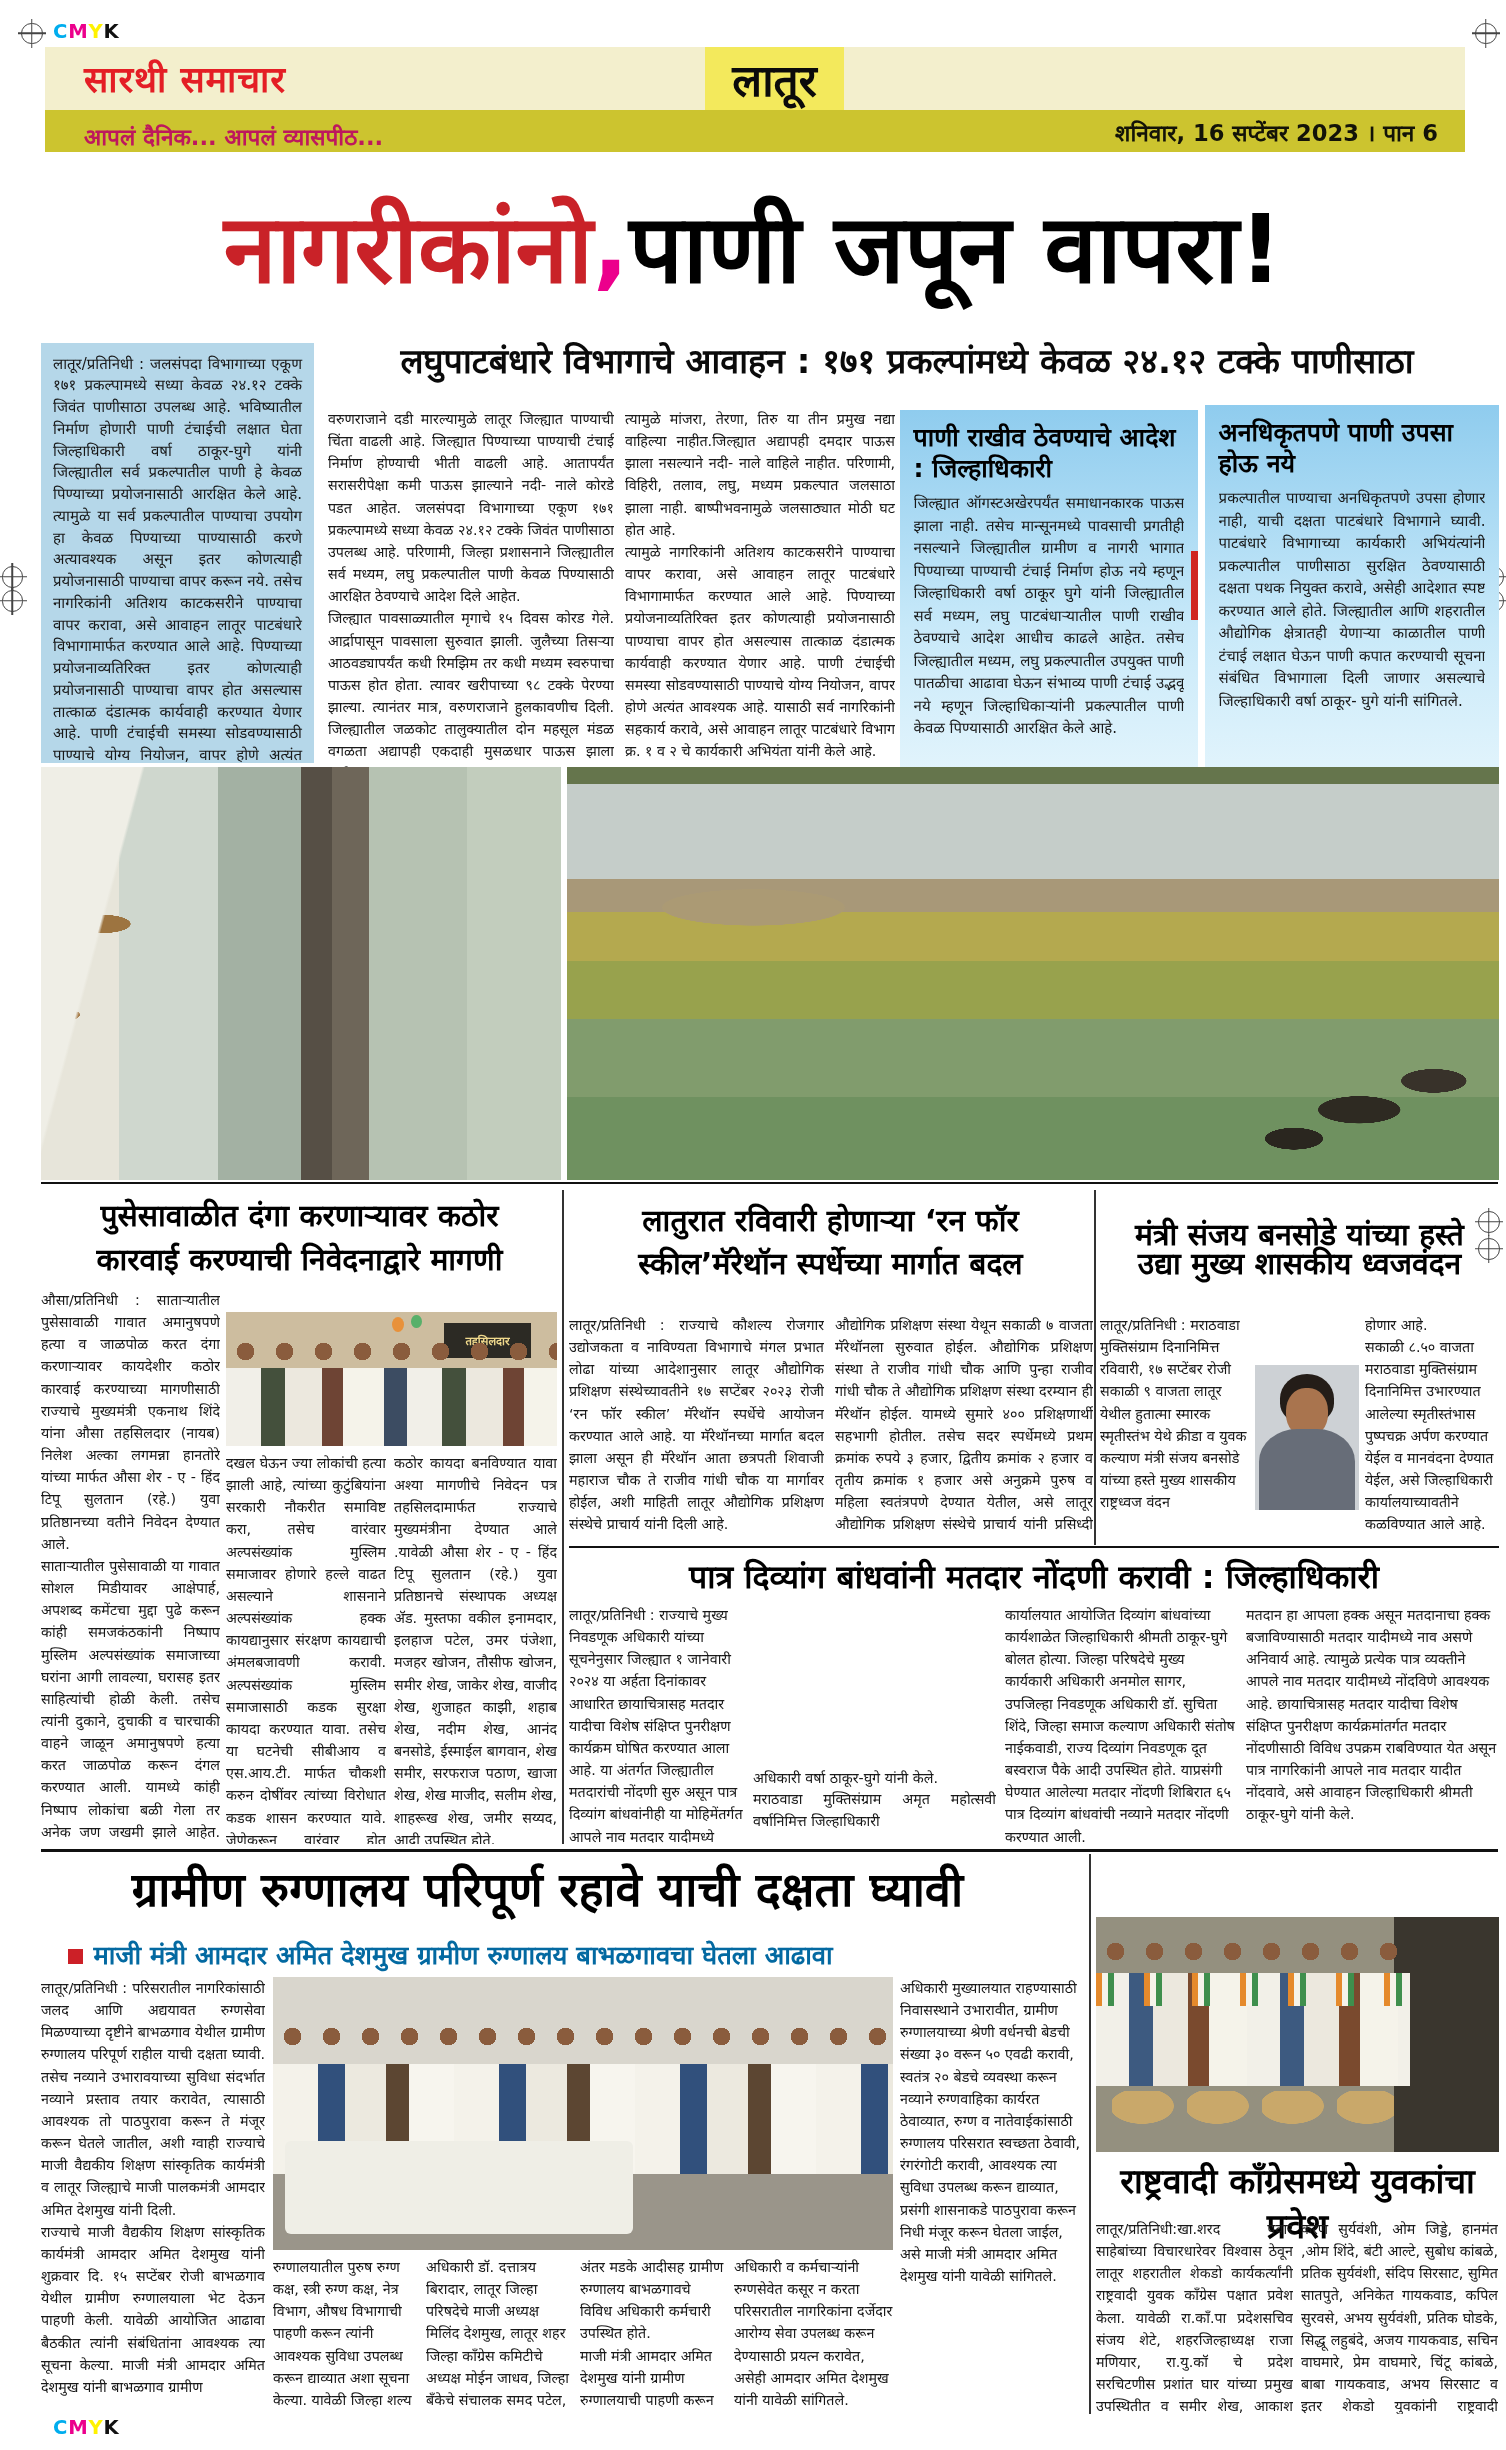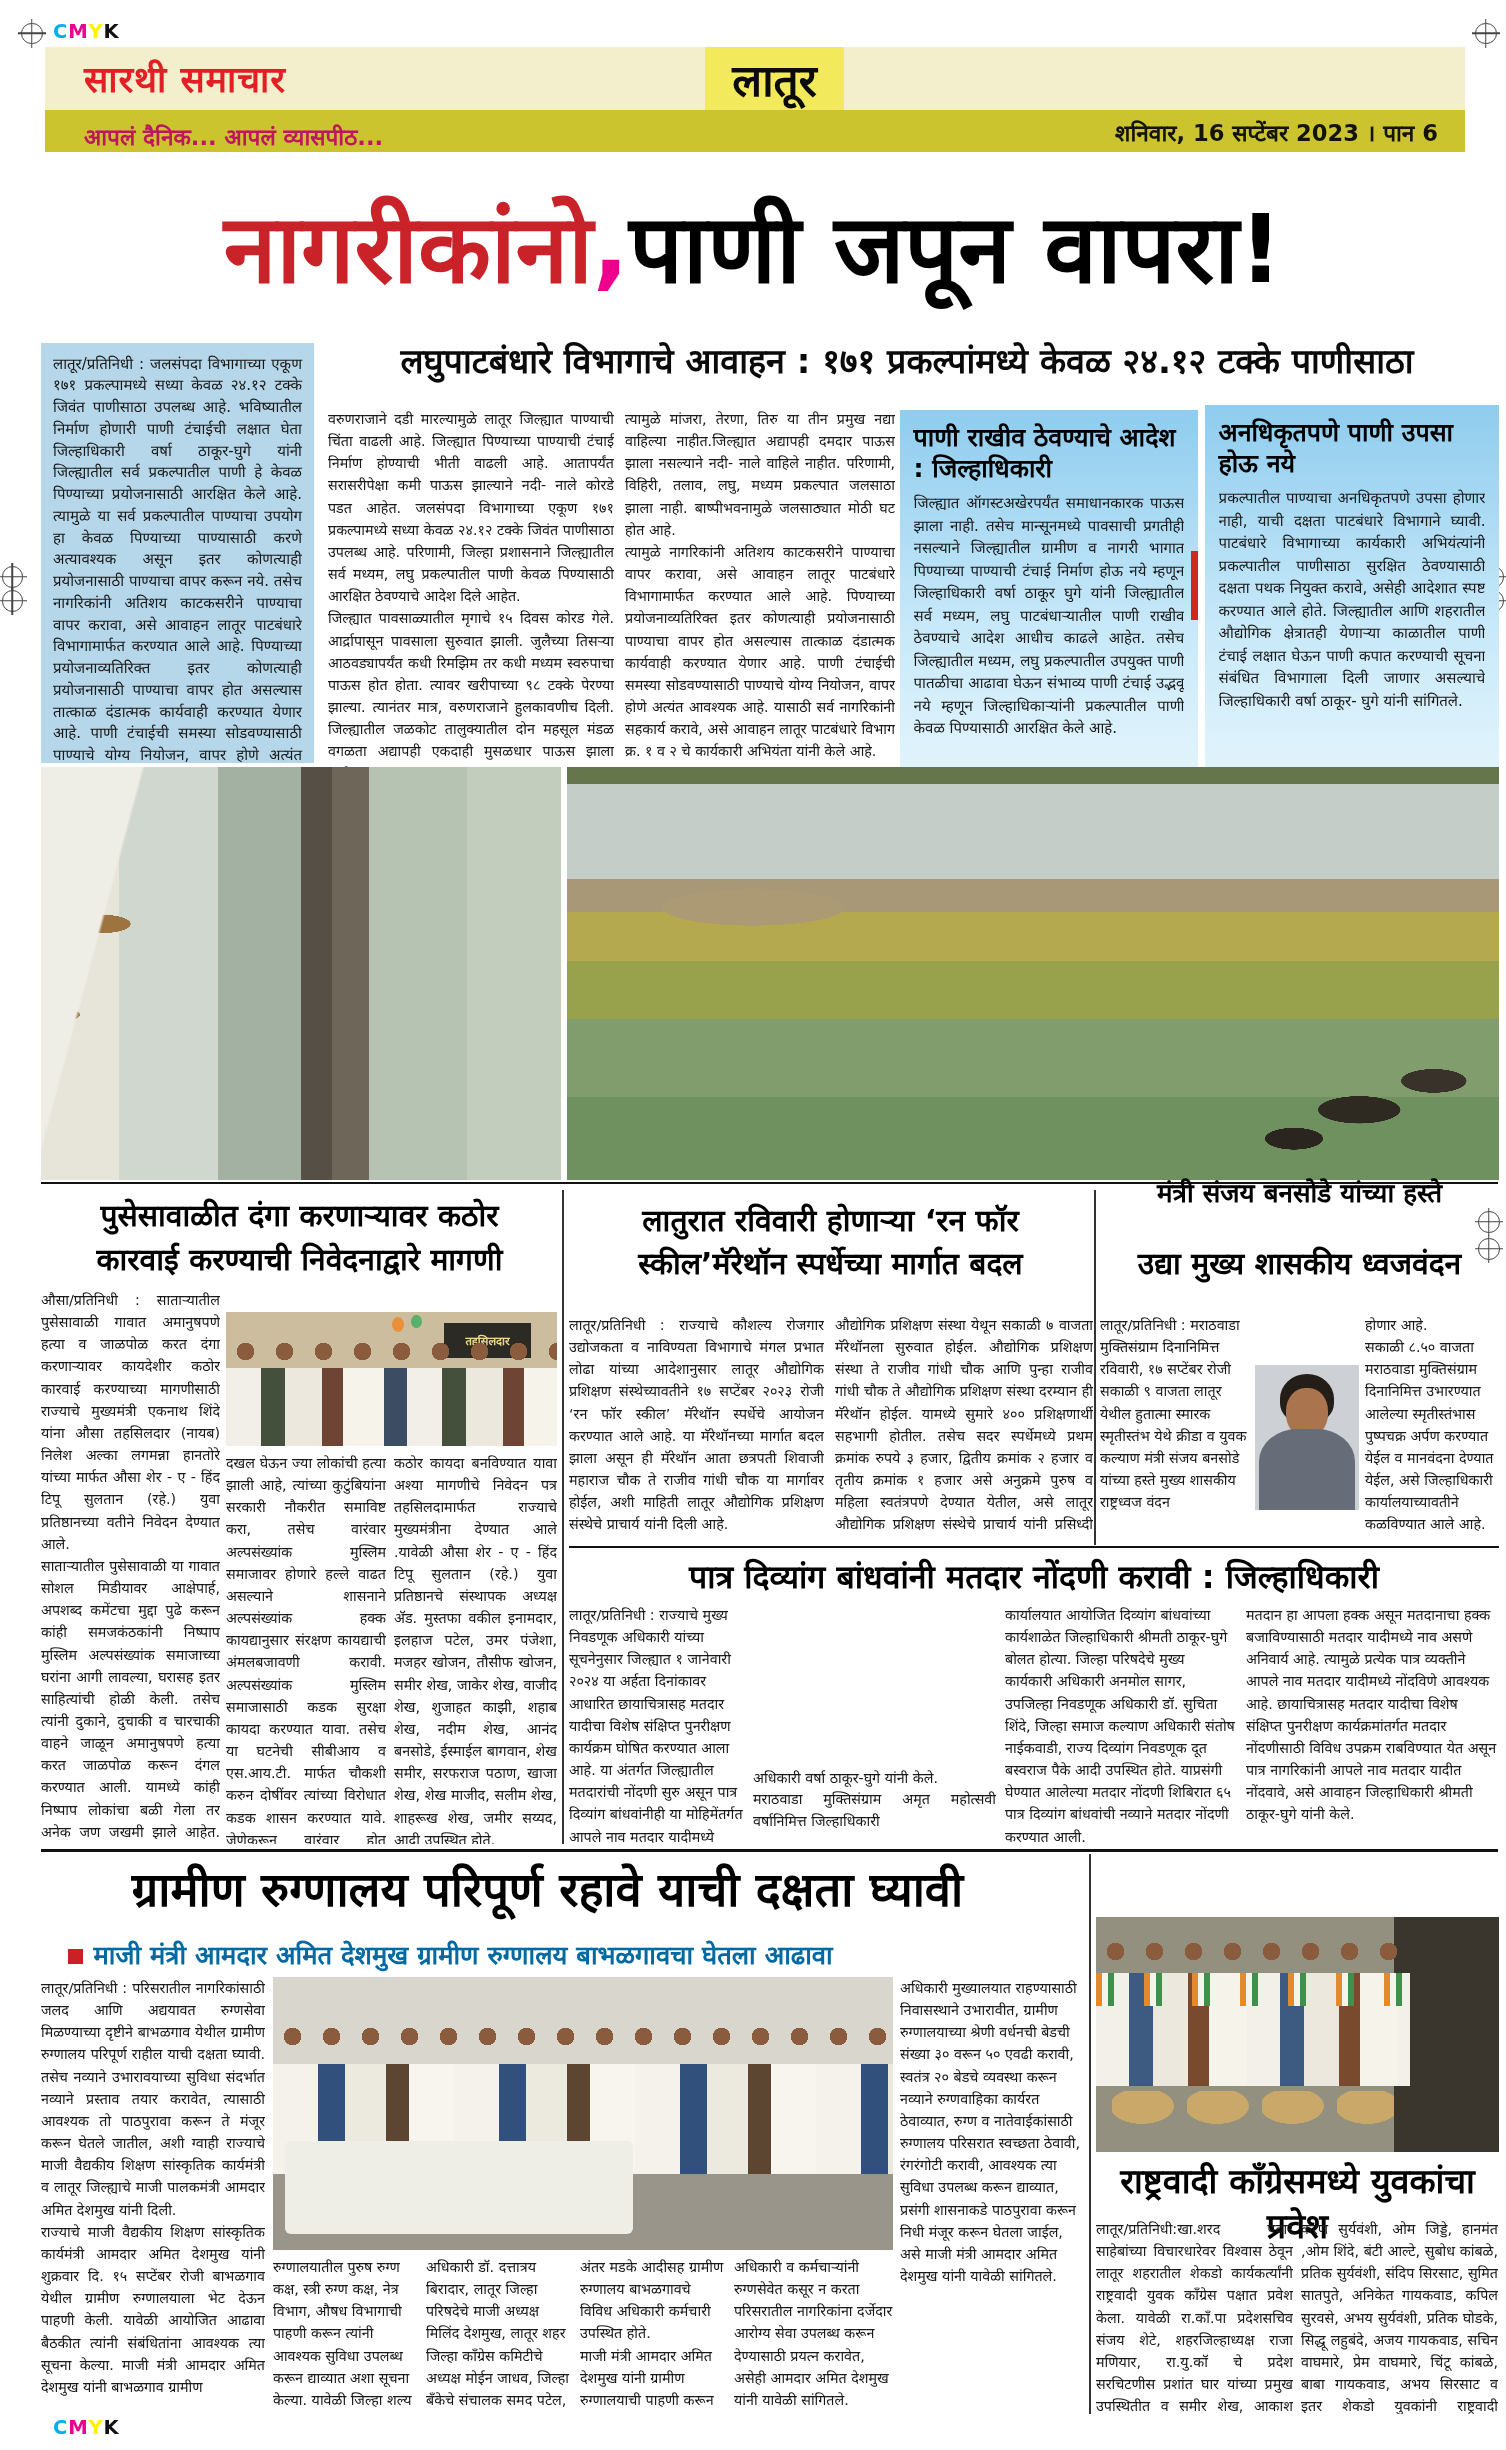--- a/index.html
+++ b/index.html
@@ -141,21 +141,21 @@
   <div class="abs bt" style="left:226px;top:1452px;width:160px;height:392px;">दखल घेऊन ज्या लोकांची हत्या झाली आहे, त्यांच्या कुटुंबियांना सरकारी नौकरीत समाविष्ट करा, तसेच वारंवार अल्पसंख्यांक मुस्लिम समाजावर होणारे हल्ले वाढत असल्याने शासनाने अल्पसंख्यांक हक्क कायद्यानुसार संरक्षण कायद्याची अंमलबजावणी करावी. अल्पसंख्यांक मुस्लिम समाजासाठी कडक सुरक्षा कायदा करण्यात यावा. तसेच या घटनेची सीबीआय व एस.आय.टी. मार्फत चौकशी करुन दोषींवर त्यांच्या विरोधात कडक शासन करण्यात यावे. जेणेकरून वारंवार होत असलेल्या मुस्लिम समाजावर होणाऱ्या अन्यायाला आळा बसेल.</div>
   <div class="abs bt" style="left:394px;top:1452px;width:163px;height:392px;">कठोर कायदा बनविण्यात यावा अश्या मागणीचे निवेदन पत्र तहसिलदामार्फत राज्याचे मुख्यमंत्रीना देण्यात आले .यावेळी औसा शेर - ए - हिंद टिपू सुलतान (रहे.) युवा प्रतिष्ठानचे संस्थापक अध्यक्ष ॲड. मुस्तफा वकील इनामदार, इलहाज पटेल, उमर पंजेशा, मजहर खोजन, तौसीफ खोजन, समीर शेख, जाकेर शेख, वाजीद शेख, शुजाहत काझी, शहाब शेख, नदीम शेख, आनंद बनसोडे, ईस्माईल बागवान, शेख समीर, सरफराज पठाण, खाजा शेख, शेख माजीद, सलीम शेख, शाहरूख शेख, जमीर सय्यद, आदी उपस्थित होते.</div>
 
   <div class="abs hlmid" style="left:569px;top:1201px;width:523px;font-size:30px;">लातुरात रविवारी होणाऱ्या ‘रन फॉर</div>
   <div class="abs hlmid" style="left:569px;top:1244px;width:523px;font-size:30px;">स्कील’मॅरेथॉन स्पर्धेच्या मार्गात बदल</div>
   <div class="abs bt" style="left:569px;top:1314px;width:255px;height:224px;">लातूर/प्रतिनिधी : राज्याचे कौशल्य रोजगार उद्योजकता व नाविण्यता विभागाचे मंगल प्रभात लोढा यांच्या आदेशानुसार लातूर औद्योगिक प्रशिक्षण संस्थेच्यावतीने १७ सप्टेंबर २०२३ रोजी ‘रन फॉर स्कील’ मॅरेथॉन स्पर्धेचे आयोजन करण्यात आले आहे. या मॅरेथॉनच्या मार्गात बदल झाला असून ही मॅरेथॉन आता छत्रपती शिवाजी महाराज चौक ते राजीव गांधी चौक या मार्गावर होईल, अशी माहिती लातूर औद्योगिक प्रशिक्षण संस्थेचे प्राचार्य यांनी दिली आहे.
 छत्रपती शिवाजी महाराज चौक येथील</div>
   <div class="abs bt" style="left:835px;top:1314px;width:258px;height:224px;">औद्योगिक प्रशिक्षण संस्था येथून सकाळी ७ वाजता मॅरेथॉनला सुरुवात होईल. औद्योगिक प्रशिक्षण संस्था ते राजीव गांधी चौक आणि पुन्हा राजीव गांधी चौक ते औद्योगिक प्रशिक्षण संस्था दरम्यान ही मॅरेथॉन होईल. यामध्ये सुमारे ४०० प्रशिक्षणार्थी सहभागी होतील. तसेच सदर स्पर्धेमध्ये प्रथम क्रमांक रुपये ३ हजार, द्वितीय क्रमांक २ हजार व तृतीय क्रमांक १ हजार असे अनुक्रमे पुरुष व महिला स्वतंत्रपणे देण्यात येतील, असे लातूर औद्योगिक प्रशिक्षण संस्थेचे प्राचार्य यांनी प्रसिध्दी पत्रकाद्वारे कळविल आहे.</div>
   <div class="abs rule" style="left:569px;top:1546px;width:930px;height:2.3px;"></div>
 
-  <div class="abs hlmid" style="left:1100px;top:1176px;width:399px;font-size:26px;">मंत्री संजय बनसोडे यांच्या हस्ते</div>
+  <div class="abs hlmid" style="left:1100px;top:1215px;width:399px;font-size:30px;">मंत्री संजय बनसोडे यांच्या हस्ते</div>
   <div class="abs hlmid" style="left:1100px;top:1244px;width:399px;font-size:30px;">उद्या मुख्य शासकीय ध्वजवंदन</div>
   <div class="abs bt" style="left:1100px;top:1314px;width:151px;height:226px;text-align:left;">लातूर/प्रतिनिधी : मराठवाडा मुक्तिसंग्राम दिनानिमित्त रविवारी, १७ सप्टेंबर रोजी सकाळी ९ वाजता लातूर येथील हुतात्मा स्मारक स्मृतीस्तंभ येथे क्रीडा व युवक कल्याण मंत्री संजय बनसोडे यांच्या हस्ते मुख्य शासकीय राष्ट्रध्वज वंदन</div>
   <div class="abs photo ph-portrait" style="left:1255px;top:1365px;width:104px;height:145px;">
     <div class="hair"></div>
     <div class="face"></div>
     <div class="coat"></div>
   </div>
   <div class="abs bt" style="left:1365px;top:1314px;width:134px;height:226px;text-align:left;">होणार आहे.
 सकाळी ८.५० वाजता मराठवाडा मुक्तिसंग्राम दिनानिमित्त उभारण्यात आलेल्या स्मृतीस्तंभास पुष्पचक्र अर्पण करण्यात येईल व मानवंदना देण्यात येईल, असे जिल्हाधिकारी कार्यालयाच्यावतीने कळविण्यात आले आहे.</div>
 

